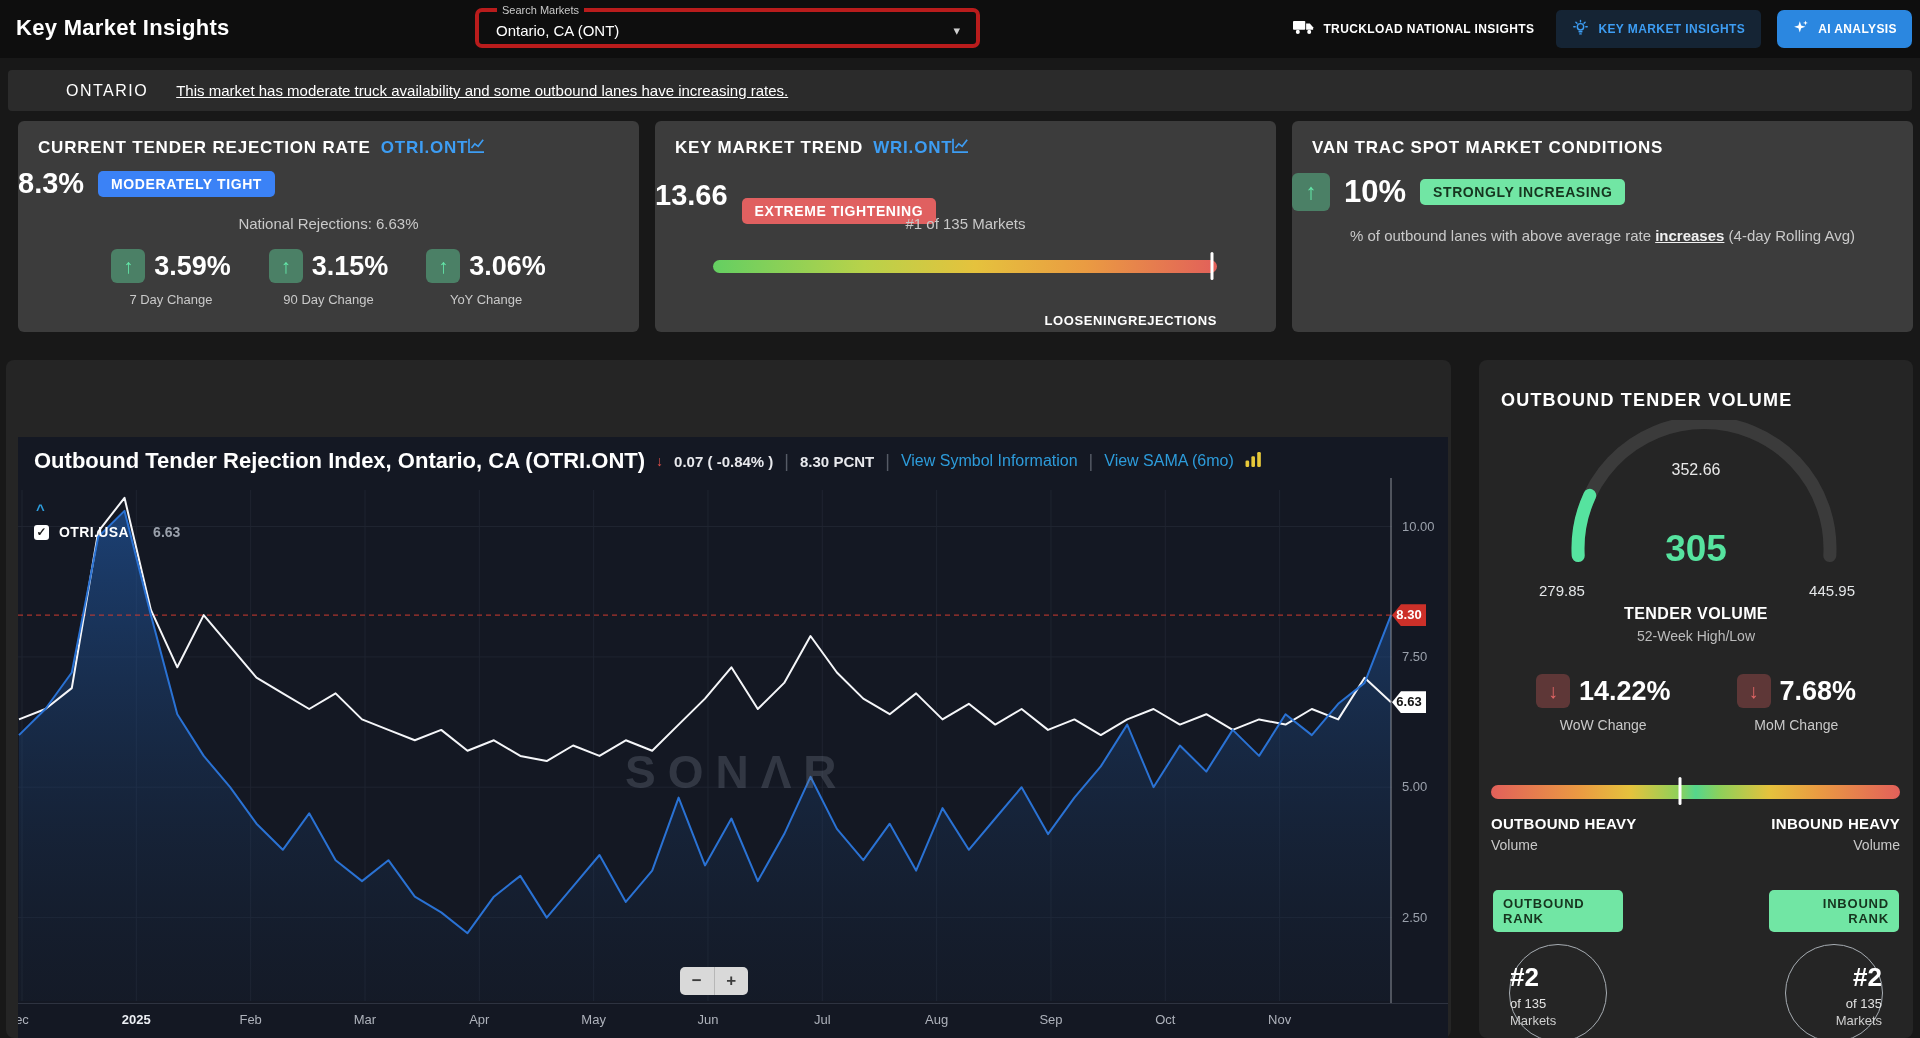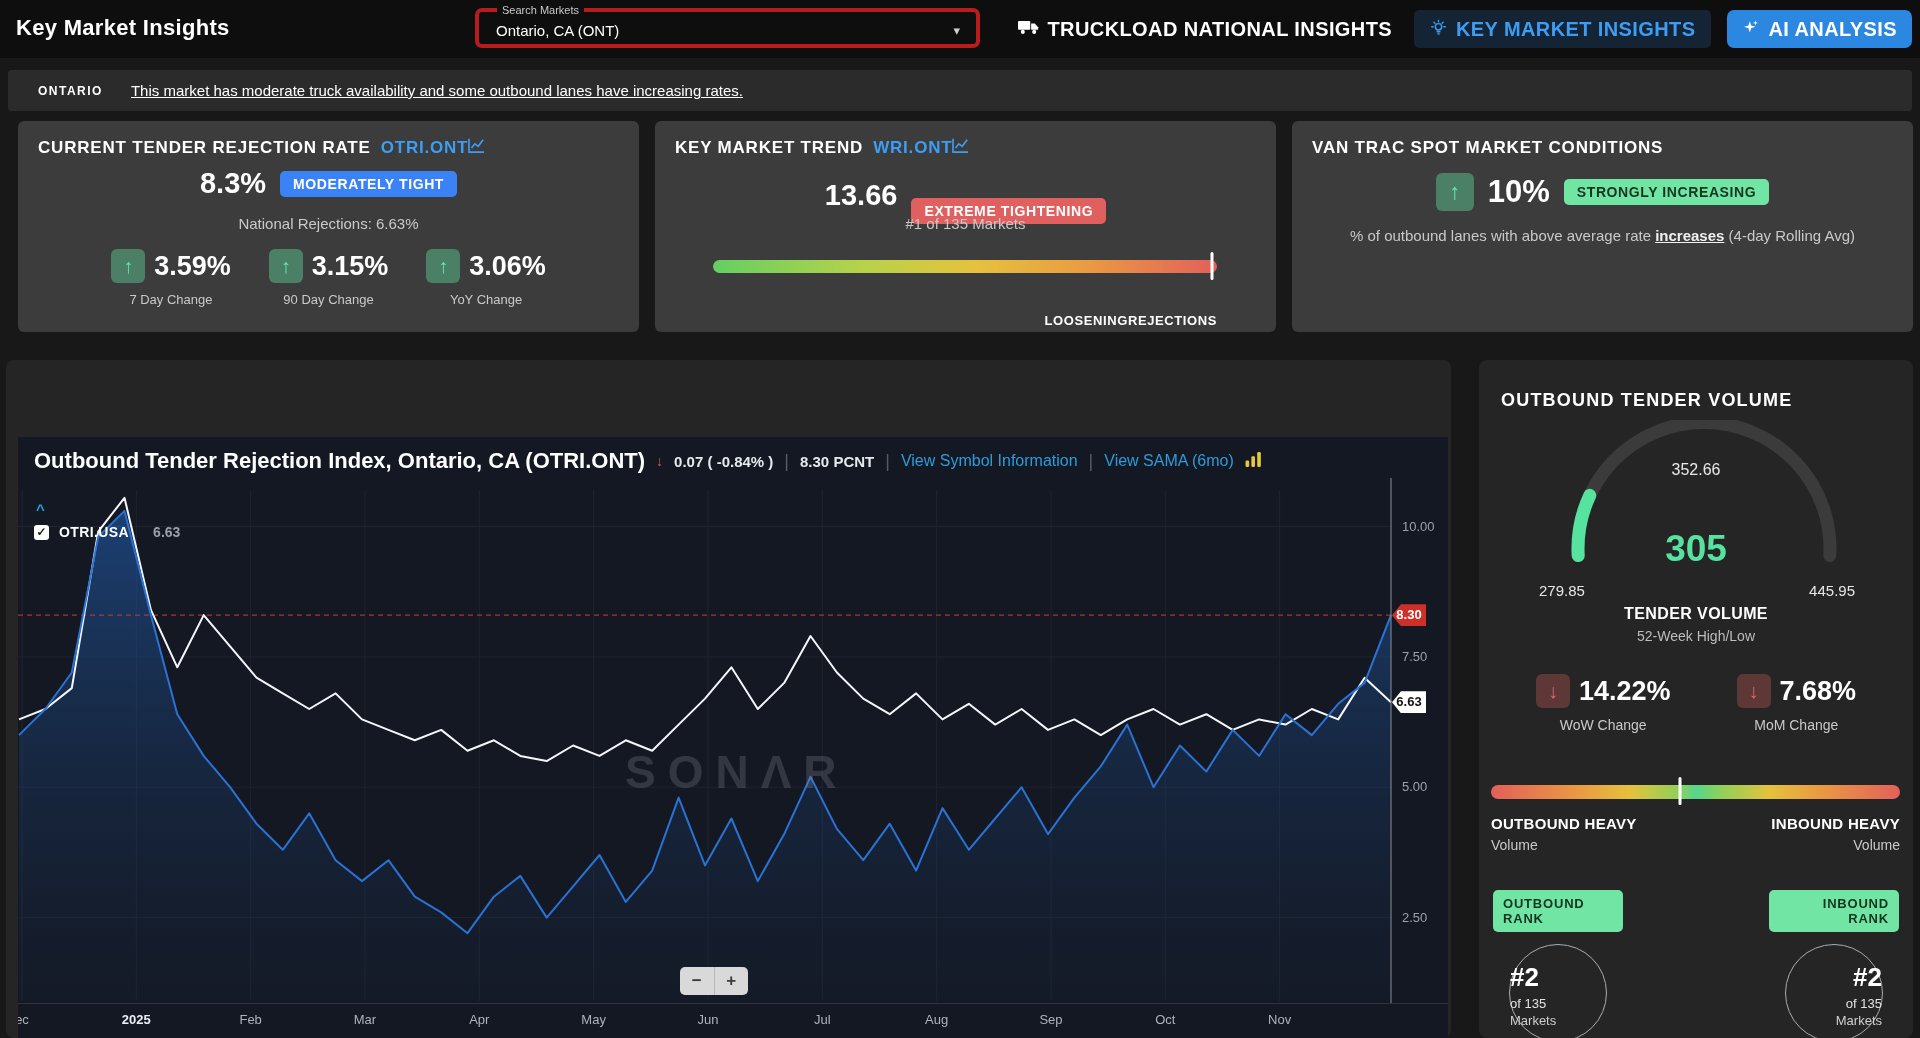--- a/index.html
+++ b/index.html
@@ -8,36 +8,36 @@
   .screen { position:relative; width:1920px; height:1038px; background:#181818; overflow:hidden; color:#fff; }
 
   
   .topbar { position:absolute; left:0; top:0; width:100%; height:58px; background:#0e0e0e; }
   .app-title { position:absolute; left:16px; top:15px; font-size:22px; font-weight:bold; letter-spacing:.3px; }
   .search-box { position:absolute; left:475px; top:8px; width:505px; height:40px; border:4px solid #b91c1c; border-radius:7px; cursor:pointer; }
   .search-label { position:absolute; top:-8px; left:18px; font-size:11px; color:#c9c9c9; background:#0e0e0e; padding:0 5px; }
   .search-value { position:absolute; left:17px; top:10px; font-size:15px; color:#fff; }
   .search-caret { position:absolute; right:16px; top:11px; color:#cfcfcf; font-size:13px; }
   .nav { position:absolute; right:8px; top:9px; display:flex; align-items:center; gap:16px; height:40px; }
-  .nav-btn { display:flex; align-items:center; gap:9px; border:none; cursor:pointer; font-family:inherit; font-weight:bold; font-size:20px; letter-spacing:.4px; height:38px; border-radius:5px; }
+  .nav-btn { display:flex; align-items:center; gap:9px; border:none; cursor:pointer; font-family:inherit; font-weight:bold; font-size:12px; letter-spacing:.4px; height:38px; border-radius:5px; }
   .nav-btn.plain { background:transparent; color:#fff; padding:0 6px; }
   .nav-btn.darkblue { background:#152434; color:#3d9df3; padding:0 16px; }
   .nav-btn.blue { background:#2b87e0; color:#fff; padding:0 15px; border-radius:7px; }
 
   
   .banner { position:absolute; left:8px; right:8px; top:70px; height:41px; background:#2b2b2b; border-radius:4px; display:flex; align-items:center; padding-left:30px; gap:28px; }
-  .banner-market { font-weight:bold; font-size:12px; letter-spacing:1.5px; }
+  .banner-market { font-weight:normal; font-size:16px; letter-spacing:1.5px;margin-left:28px; }
   .banner-text { font-size:15px; text-decoration:underline; color:#fff; cursor:pointer; }
 
   
   .cards { position:absolute; left:18px; right:7px; top:121px; height:211px; display:flex; gap:16px; }
   .card { flex:1; background:#3c3c3c; border-radius:6px; position:relative; }
   .card-title { position:absolute; top:17px; left:20px; display:flex; align-items:center; gap:10px; font-size:17px; font-weight:bold; letter-spacing:.8px; }
   .sym-link { color:#3d9df3; font-weight:bold; cursor:pointer; display:flex; align-items:flex-start; }
-  .val-row { position:absolute; left:0; right:0; display:flex; justify-content:center; align-items:center; gap:14px; }
+  .val-row { position:absolute; left:0; right:0; display:flex; align-items:center; gap:14px; }
   .big-val { font-size:29px; font-weight:bold; }
   .badge { font-size:14px; font-weight:bold; letter-spacing:.6px; padding:5px 13px; border-radius:5px; white-space:nowrap; }
   .badge.olive { background:#3b82f6; color:#fff; }
   .badge.red { background:#e06060; color:#fff;margin-top:31px; }
   .badge.green { background:#71e6a4; color:#16351f; }
   .card-sub { position:absolute; left:0; right:0; text-align:center; color:#c9c9c9; font-size:15px; }
   .stats { position:absolute; left:0; right:0; top:128px; display:flex; justify-content:center; gap:38px; }
   .stat { text-align:center; }
   .stat-main { display:flex; align-items:center; gap:9px; }
   .arrow-box { width:34px; height:34px; border-radius:6px; display:flex; align-items:center; justify-content:center; font-size:20px; font-weight:bold; }

